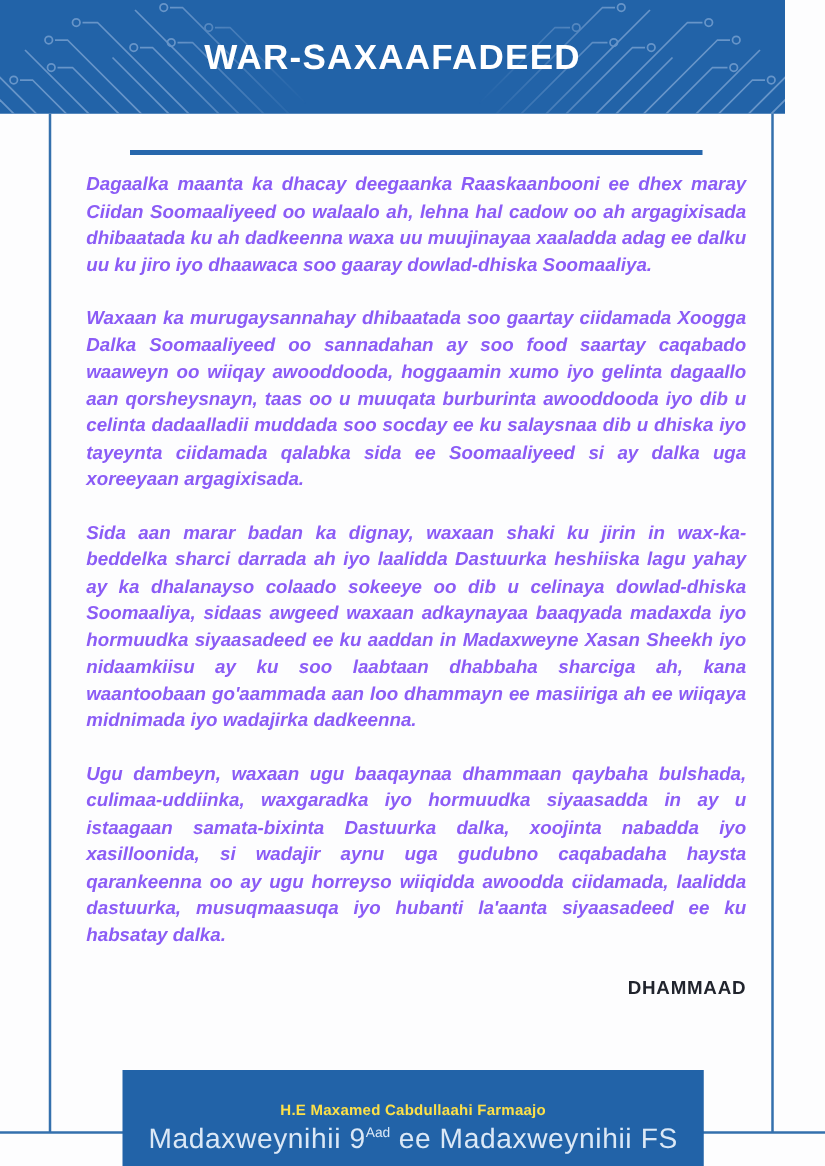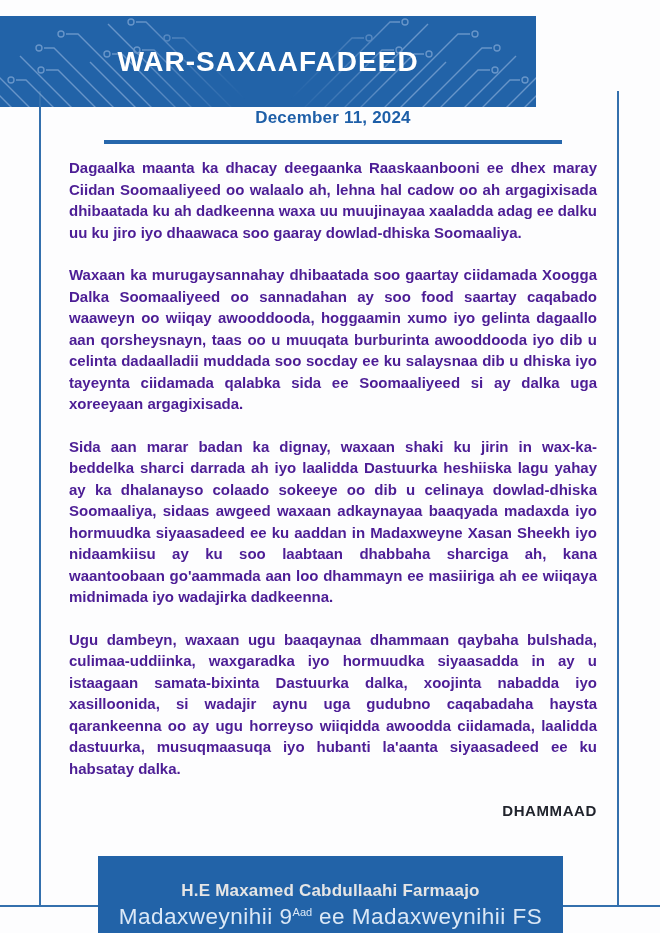--- a/index.html
+++ b/index.html
@@ -2,22 +2,22 @@
 <html><head>
 <meta charset="utf-8">
 <style>
   html,body{margin:0;padding:0;background:#ffffff;}
   .page{
     position:relative;width:660px;height:933px;overflow:hidden;
     background:#fdfdfe;font-family:"Liberation Sans",sans-serif;
   }
   
   .header{
-    position:absolute;left:0;top:0;width:536px;height:91px;
-    background:#2263a8;display:flex;align-items:center;justify-content:center;margin-top:16px;
+    position:absolute;left:0;top:0;width:628px;height:91px;
+    background:#2263a8;display:flex;align-items:center;justify-content:center;
   }
   .header-title{
     position:relative;z-index:3;color:#ffffff;font-weight:bold;
     font-size:28px;letter-spacing:1px;
   }
   .circuit{
     position:absolute;top:0;width:250px;height:91px;z-index:1;
     -webkit-mask-image:linear-gradient(to left,#000 55%,transparent 98%);
     mask-image:linear-gradient(to left,#000 55%,transparent 98%);
   }
@@ -29,33 +29,33 @@
   .v-rule.right{left:617px;}
   .h-rule{position:absolute;left:0;top:905px;width:660px;height:2px;background:#3470ad;z-index:1;}
   
   .content{position:absolute;left:69px;top:108px;width:528px;}
   .date{
     text-align:center;font-weight:bold;font-size:17px;color:#1e5fa8;letter-spacing:0.2px;
   }
   .date-bar{width:458px;height:4px;background:#2767ac;margin:12px auto 13px;}
   .body-text p{
     margin:0 0 21px 0;font-size:15px;line-height:21.5px;font-weight:bold;
-    color:#4c1d95;text-align:justify;
+    color:#8b5cf6;text-align:justify;font-style:italic;
   }
   .end-label{
     margin-top:23px;text-align:right;font-weight:bold;font-size:15px;
     letter-spacing:0.6px;color:#21242d;
   }
   
   .footer-card{
     position:absolute;left:98px;top:856px;width:465px;height:77px;
     background:#2263a8;z-index:2;box-sizing:border-box;
     display:flex;flex-direction:column;align-items:center;padding-top:25px;
   }
-  .footer-name{font-size:17px;font-weight:bold;color:#e5e5e5;letter-spacing:0.2px;}
+  .footer-name{font-size:12px;font-weight:bold;color:#fde047;letter-spacing:0.2px;}
   .footer-title{
     font-size:22.5px;font-weight:normal;color:#dbe8f6;letter-spacing:0.5px;margin-top:3px;
     white-space:nowrap;
   }
   .footer-title sup{font-size:11px;font-weight:normal;letter-spacing:0;}
 </style>
 </head>
 <body>
 
 <div class="page">
@@ -114,21 +114,20 @@
       </g>
     </svg>
     <div class="header-title">WAR-SAXAAFADEED</div>
   </div>
 
   <div class="v-rule left"></div>
   <div class="v-rule right"></div>
   <div class="h-rule"></div>
 
   <div class="content">
-    <div class="date">December 11, 2024</div>
     <div class="date-bar"></div>
     <div class="body-text">
       <p>Dagaalka maanta ka dhacay deegaanka Raaskaanbooni ee dhex maray Ciidan Soomaaliyeed oo walaalo ah, lehna hal cadow oo ah argagixisada dhibaatada ku ah dadkeenna waxa uu muujinayaa xaaladda adag ee dalku uu ku jiro iyo dhaawaca soo gaaray dowlad-dhiska Soomaaliya.</p>
       <p>Waxaan ka murugaysannahay dhibaatada soo gaartay ciidamada Xoogga Dalka Soomaaliyeed oo sannadahan ay soo food saartay caqabado waaweyn oo wiiqay awooddooda, hoggaamin xumo iyo gelinta dagaallo aan qorsheysnayn, taas oo u muuqata burburinta awooddooda iyo dib u celinta dadaalladii muddada soo socday ee ku salaysnaa dib u dhiska iyo tayeynta ciidamada qalabka sida ee Soomaaliyeed si ay dalka uga xoreeyaan argagixisada.</p>
       <p>Sida aan marar badan ka dignay, waxaan shaki ku jirin in wax-ka-beddelka sharci darrada ah iyo laalidda Dastuurka heshiiska lagu yahay ay ka dhalanayso colaado sokeeye oo dib u celinaya dowlad-dhiska Soomaaliya, sidaas awgeed waxaan adkaynayaa baaqyada madaxda iyo hormuudka siyaasadeed ee ku aaddan in Madaxweyne Xasan Sheekh iyo nidaamkiisu ay ku soo laabtaan dhabbaha sharciga ah, kana waantoobaan go'aammada aan loo dhammayn ee masiiriga ah ee wiiqaya midnimada iyo wadajirka dadkeenna.</p>
       <p>Ugu dambeyn, waxaan ugu baaqaynaa dhammaan qaybaha bulshada, culimaa-uddiinka, waxgaradka iyo hormuudka siyaasadda in ay u istaagaan samata-bixinta Dastuurka dalka, xoojinta nabadda iyo xasilloonida, si wadajir aynu uga gudubno caqabadaha haysta qarankeenna oo ay ugu horreyso wiiqidda awoodda ciidamada, laalidda dastuurka, musuqmaasuqa iyo hubanti la'aanta siyaasadeed ee ku habsatay dalka.</p>
     </div>
     <div class="end-label">DHAMMAAD</div>
   </div>
 

